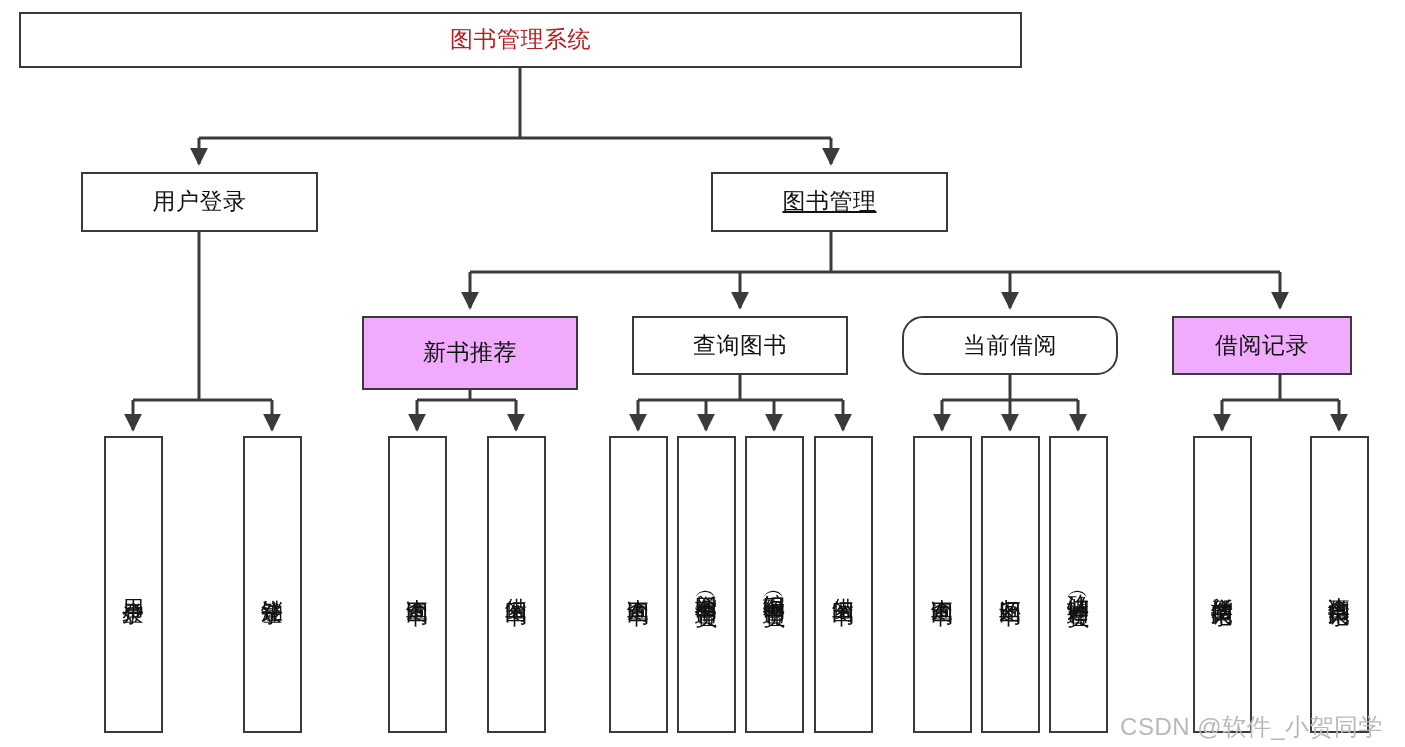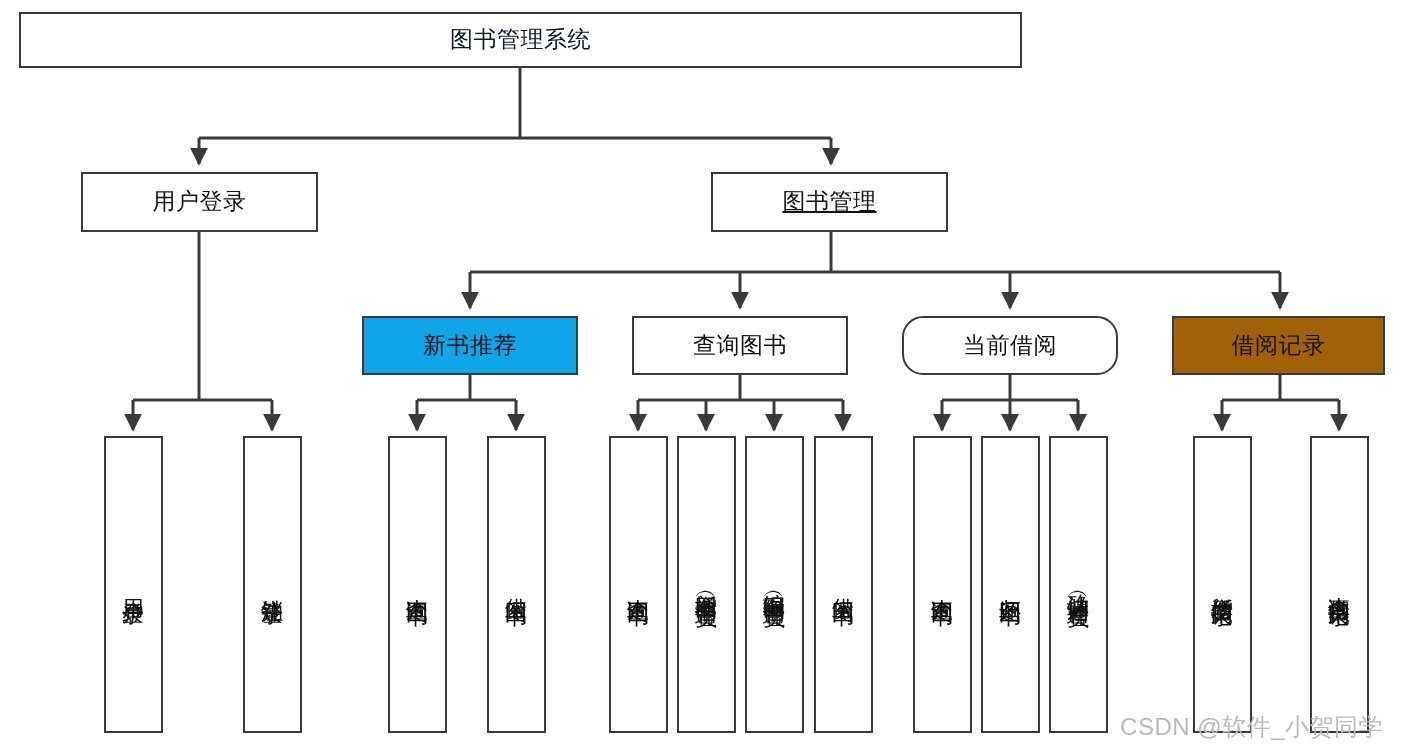--- a/index.html
+++ b/index.html
@@ -118,40 +118,40 @@
       <path d="M 1078 400 L 1078 430" marker-end="url(#arrow)"></path>
 
       <path d="M 1280 375 L 1280 400"></path>
       <path d="M 1222 400 L 1339 400"></path>
       <path d="M 1222 400 L 1222 430" marker-end="url(#arrow)"></path>
       <path d="M 1339 400 L 1339 430" marker-end="url(#arrow)"></path>
     </g>
   </svg>
 
   <div class="node h root" style="left: 19px; top: 12px; width: 1003px; height: 56px; border-color: rgb(58, 58, 58); background: rgb(255, 255, 255);">
-    <span class="lbl" style="color: #0f172a;">图书管理系统</span>
+    <span class="lbl" style="color: #b91c1c;">图书管理系统</span>
   </div>
 
   <div class="node h" style="left: 81px; top: 172px; width: 237px; height: 60px; border-color: rgb(58, 58, 58); background: rgb(255, 255, 255);">
     <span class="lbl" style="color: rgb(18, 18, 18);">用户登录</span>
   </div>
   <div class="node h" style="left: 711px; top: 172px; width: 237px; height: 60px; border-color: rgb(58, 58, 58); background: rgb(255, 255, 255); text-decoration: underline;">
     <span class="lbl" style="color: rgb(18, 18, 18);">图书管理</span>
   </div>
 
-  <div class="node h" style="left: 362px; top: 316px; width: 216px; height: 59px; border-color: rgb(58, 58, 58); background: #0ea5e9;">
+  <div class="node h" style="left: 362px; top: 316px; width: 216px; height: 74px; border-color: rgb(58, 58, 58); background: #f0abfc;">
     <span class="lbl" style="color: rgb(18, 18, 18);">新书推荐</span>
   </div>
   <div class="node h" style="left: 632px; top: 316px; width: 216px; height: 59px; border-color: rgb(58, 58, 58); background: rgb(255, 255, 255);">
     <span class="lbl" style="color: rgb(18, 18, 18);">查询图书</span>
   </div>
   <div class="node h" style="left: 902px; top: 316px; width: 216px; height: 59px; border-color: rgb(58, 58, 58); background: rgb(255, 255, 255); border-radius: 21px;">
     <span class="lbl" style="color: rgb(18, 18, 18);">当前借阅</span>
   </div>
-  <div class="node h" style="left: 1172px; top: 316px; width: 213px; height: 59px; border-color: rgb(58, 58, 58); background: #a16207; align-items: center;">
+  <div class="node h" style="left: 1172px; top: 316px; width: 180px; height: 59px; border-color: rgb(58, 58, 58); background: #f0abfc; align-items: center;">
     <span class="lbl" style="color: rgb(18, 18, 18);">借阅记录</span>
   </div>
 
   <div class="node v" style="left: 104px; top: 436px; width: 59px; height: 297px; border-color: rgb(58, 58, 58); background: rgb(255, 255, 255);">
     <span class="lbl" style="color: rgb(18, 18, 18);">用户登录</span>
   </div>
   <div class="node v" style="left: 243px; top: 436px; width: 59px; height: 297px; border-color: rgb(58, 58, 58); background: rgb(255, 255, 255);">
     <span class="lbl" style="color: rgb(18, 18, 18);">注销登录</span>
   </div>
 

